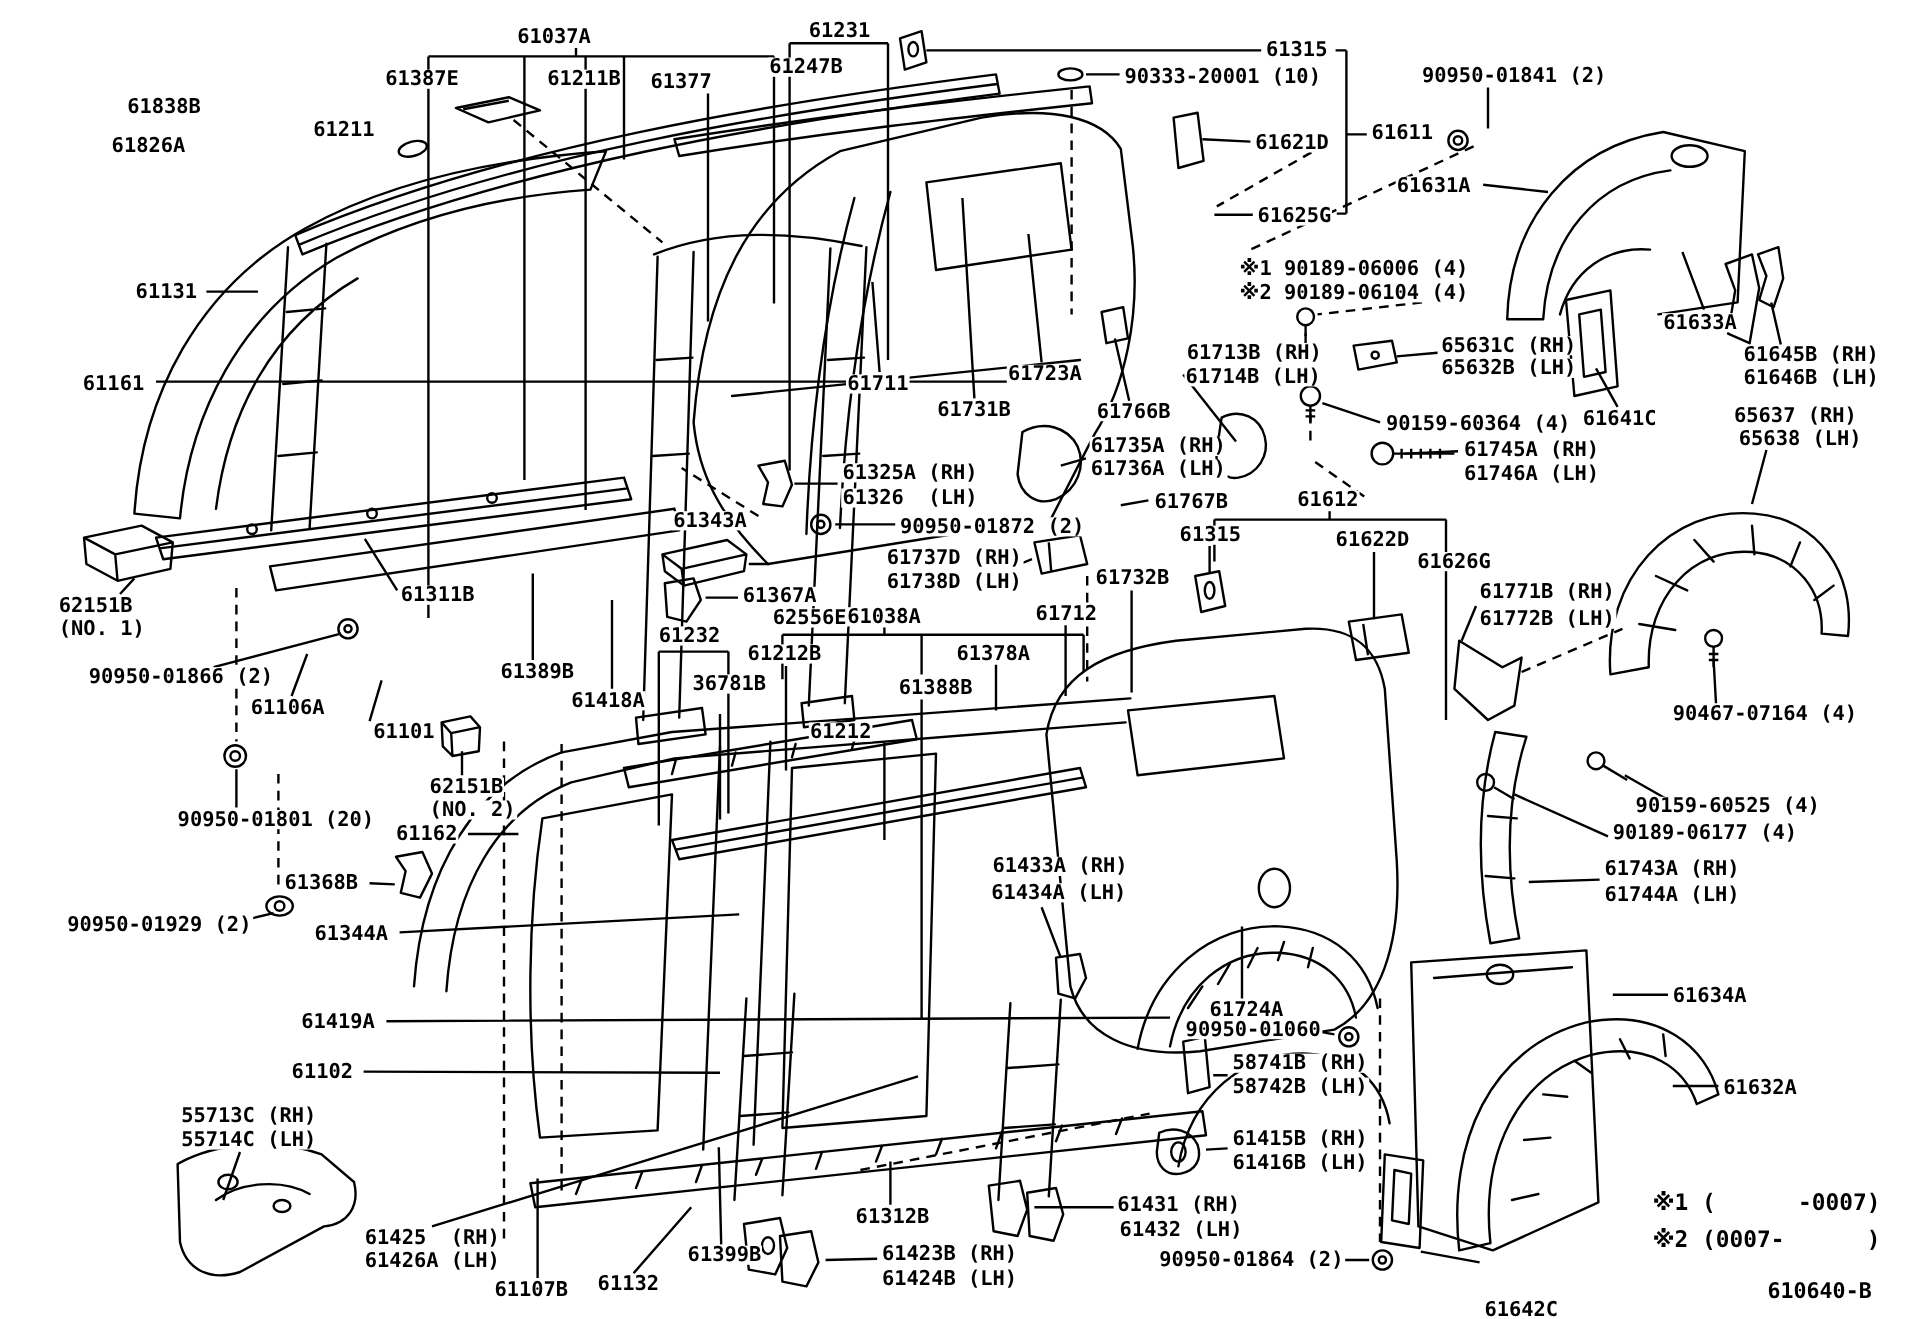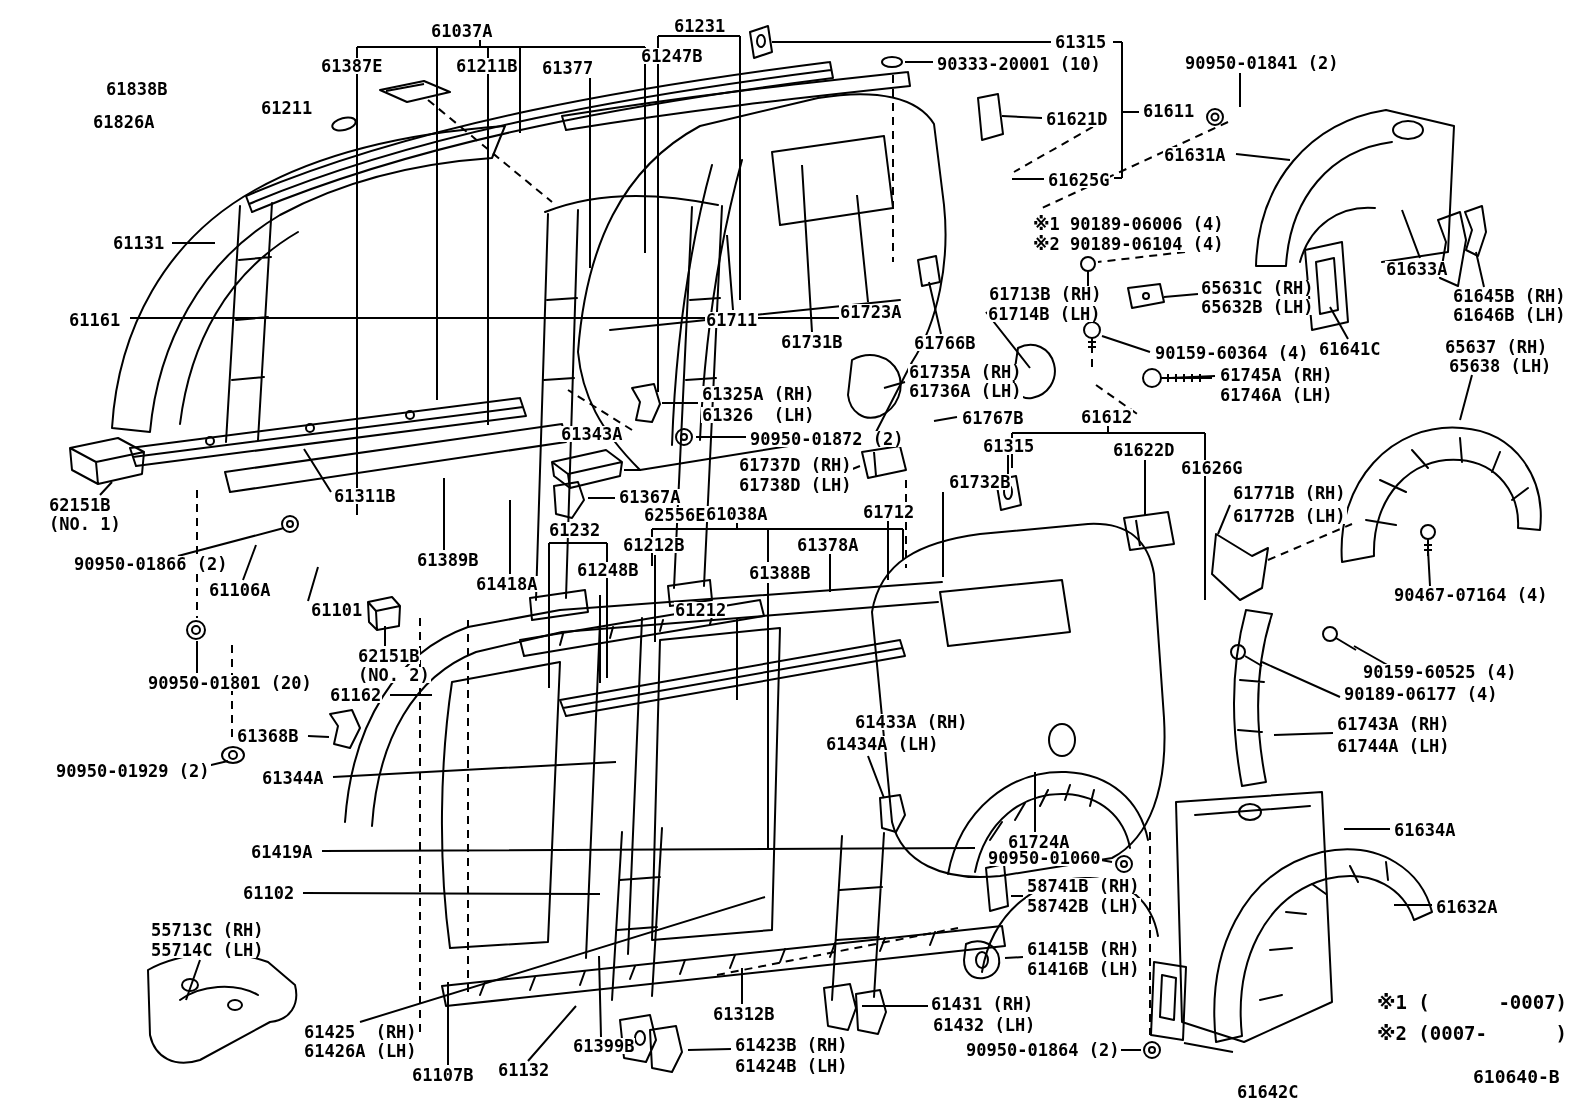--- a/index.html
+++ b/index.html
@@ -213,45 +213,45 @@
       <div class="lbl" style="left: 749px; top: 431px;">90950-01872 (2)</div>
       <div class="lbl" style="left: 643px; top: 461px; margin-top: 46px;">62556E</div>
       <div class="lbl" style="left: 738px; top: 457px;">61737D (RH)</div>
       <div class="lbl" style="left: 738px; top: 477px;">61738D (LH)</div>
       <div class="lbl" style="left: 982px; top: 438px;">61315</div>
       <div class="lbl" style="left: 1112px; top: 442px;">61622D</div>
       <div class="lbl" style="left: 1180px; top: 460px;">61626G</div>
       <div class="lbl" style="left: 618px; top: 489px;">61367A</div>
       <div class="lbl" style="left: 1232px; top: 485px;">61771B (RH)</div>
       <div class="lbl" style="left: 1232px; top: 508px;">61772B (LH)</div>
-      <div class="lbl" style="left: 912px; top: 474px; margin-left: 36px;">61732B</div>
+      <div class="lbl" style="left: 912px; top: 474px;">61732B</div>
       <div class="lbl" style="left: 862px; top: 504px;">61712</div>
       <div class="lbl" style="left: 705px; top: 506px;">61038A</div>
       <div class="lbl" style="left: 548px; top: 522px;">61232</div>
       <div class="lbl" style="left: 622px; top: 537px;">61212B</div>
       <div class="lbl" style="left: 796px; top: 537px;">61378A</div>
-      <div class="lbl" style="left: 576px; top: 562px;">61248B</div>
+      <div class="lbl" style="left: 576px; top: 562px;">36781B</div>
       <div class="lbl" style="left: 748px; top: 565px;">61388B</div>
       <div class="lbl" style="left: 674px; top: 602px;">61212</div>
       <div class="lbl" style="left: 48px; top: 497px;">62151B</div>
       <div class="lbl" style="left: 48px; top: 516px;">(NO. 1)</div>
       <div class="lbl" style="left: 73px; top: 556px;">90950-01866 (2)</div>
       <div class="lbl" style="left: 333px; top: 488px;">61311B</div>
       <div class="lbl" style="left: 416px; top: 552px;">61389B</div>
       <div class="lbl" style="left: 475px; top: 576px;">61418A</div>
       <div class="lbl" style="left: 208px; top: 582px;">61106A</div>
       <div class="lbl" style="left: 278px; top: 602px; margin-left: 32px;">61101</div>
       <div class="lbl" style="left: 357px; top: 648px;">62151B</div>
       <div class="lbl" style="left: 357px; top: 667px;">(NO. 2)</div>
       <div class="lbl" style="left: 147px; top: 675px;">90950-01801 (20)</div>
       <div class="lbl" style="left: 329px; top: 687px;">61162</div>
       <div class="lbl" style="left: 236px; top: 728px;">61368B</div>
       <div class="lbl" style="left: 55px; top: 763px;">90950-01929 (2)</div>
       <div class="lbl" style="left: 261px; top: 770px;">61344A</div>
-      <div class="lbl" style="left: 826px; top: 714px; margin-left: 28px;">61433A (RH)</div>
+      <div class="lbl" style="left: 826px; top: 714px;">61433A (RH)</div>
       <div class="lbl" style="left: 825px; top: 736px;">61434A (LH)</div>
       <div class="lbl" style="left: 250px; top: 844px;">61419A</div>
       <div class="lbl" style="left: 242px; top: 885px;">61102</div>
       <div class="lbl" style="left: 150px; top: 922px;">55713C (RH)</div>
       <div class="lbl" style="left: 150px; top: 942px;">55714C (LH)</div>
       <div class="lbl" style="left: 303px; top: 1024px;">61425  (RH)</div>
       <div class="lbl" style="left: 303px; top: 1043px;">61426A (LH)</div>
       <div class="lbl" style="left: 411px; top: 1067px;">61107B</div>
       <div class="lbl" style="left: 497px; top: 1062px;">61132</div>
       <div class="lbl" style="left: 572px; top: 1038px;">61399B</div>

